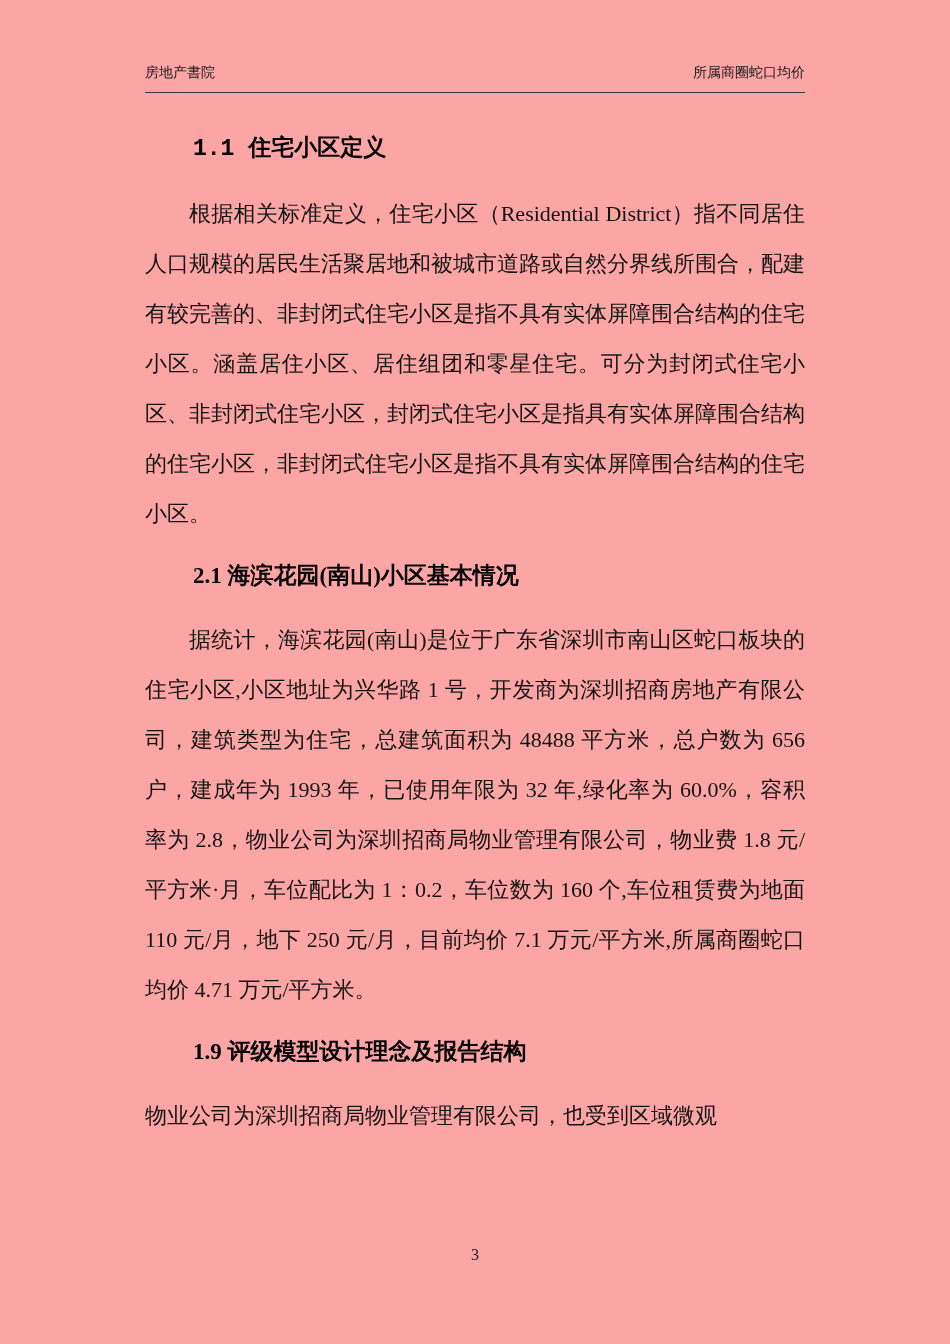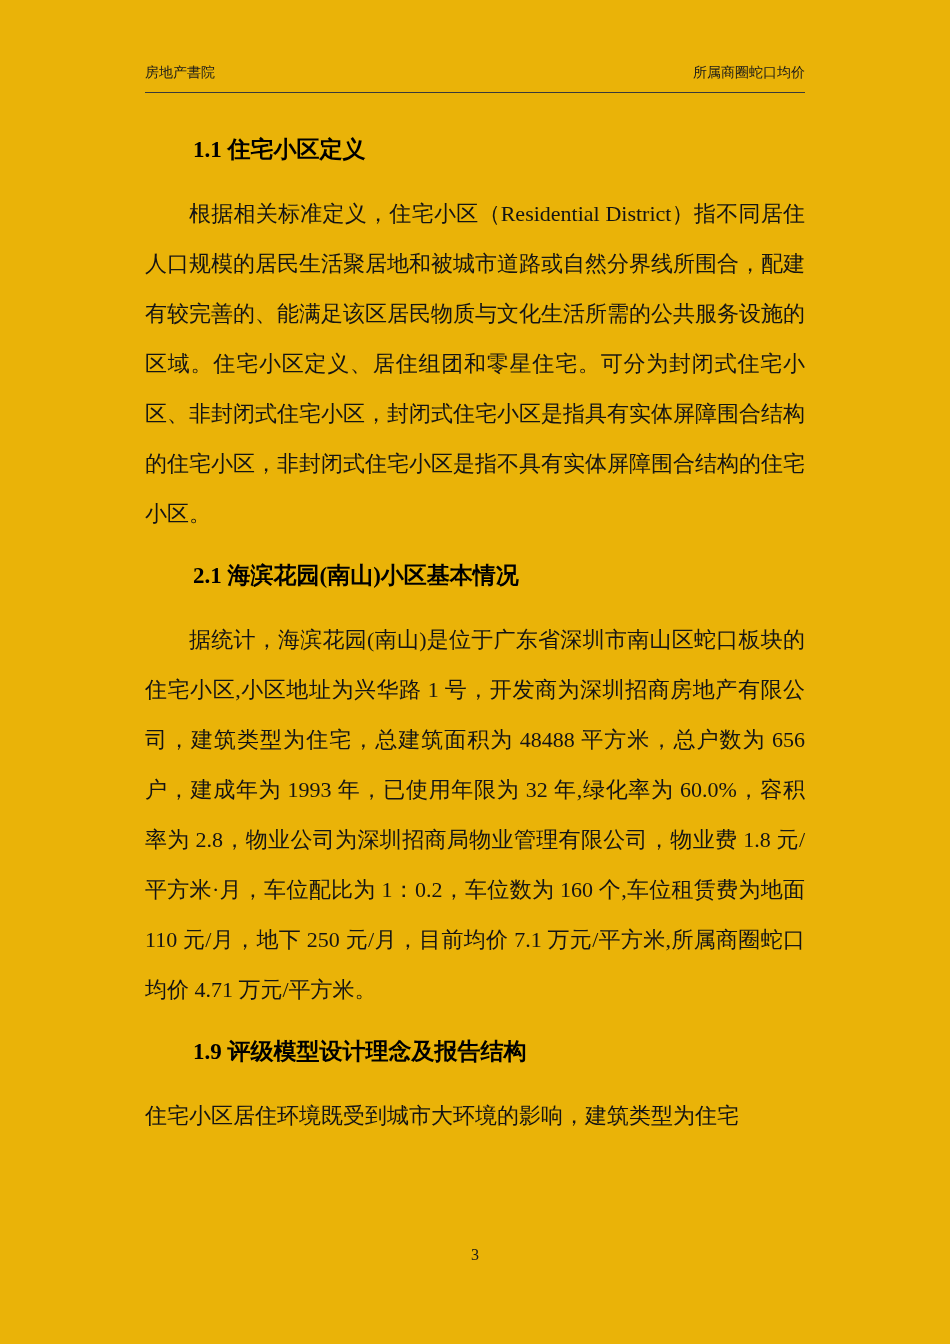--- a/index.html
+++ b/index.html
@@ -3,21 +3,21 @@
 <meta charset="utf-8">
 <style>
   * { margin: 0; padding: 0; box-sizing: border-box; }
   html, body { background: #e9e9e9; }
   body { display: flex; justify-content: center; }
 
   .page {
     position: relative;
     width: 950px;
     height: 1344px;
-    background: #eab308;
+    background: #fca5a5;
     color: #000000;
     font-family: "Liberation Serif", "DejaVu Serif", serif;
     overflow: hidden;
   }
 
   .doc-header {
     position: absolute;
     left: 145px;
     right: 145px;
     top: 64px;
@@ -46,21 +46,21 @@
     color: #000000;
   }
 
   .section-title {
     font-size: 23px;
     font-weight: bold;
     line-height: 1.3;
     margin: 22px 0 24px 48px;
     color: #000000;
   }
-  .section-title.first { margin-top: 0; }
+  .section-title.first { margin-top: 0; font-family: Liberation Mono, monospace; }
 
   p.body-text {
     font-size: 22px;
     line-height: 50px;
     text-align: justify;
     color: #141414;
   }
   p.indent { text-indent: 2em; }
 
   .doc-footer {
@@ -81,29 +81,29 @@
   <header class="doc-header">
     <span>房地产書院</span>
     <span>所属商圈蛇口均价</span>
   </header>
 
   <main class="doc-body">
 
 
     <h2 class="section-title first">1.1 住宅小区定义</h2>
 
-    <p class="body-text indent">根据相关标准定义，住宅小区（Residential District）指不同居住人口规模的居民生活聚居地和被城市道路或自然分界线所围合，配建有较完善的、能满足该区居民物质与文化生活所需的公共服务设施的区域。住宅小区定义、居住组团和零星住宅。可分为封闭式住宅小区、非封闭式住宅小区，封闭式住宅小区是指具有实体屏障围合结构的住宅小区，非封闭式住宅小区是指不具有实体屏障围合结构的住宅小区。</p>
+    <p class="body-text indent">根据相关标准定义，住宅小区（Residential District）指不同居住人口规模的居民生活聚居地和被城市道路或自然分界线所围合，配建有较完善的、非封闭式住宅小区是指不具有实体屏障围合结构的住宅小区。涵盖居住小区、居住组团和零星住宅。可分为封闭式住宅小区、非封闭式住宅小区，封闭式住宅小区是指具有实体屏障围合结构的住宅小区，非封闭式住宅小区是指不具有实体屏障围合结构的住宅小区。</p>
 
     <h2 class="section-title">2.1 海滨花园(南山)小区基本情况</h2>
 
     <p class="body-text indent">据统计，海滨花园(南山)是位于广东省深圳市南山区蛇口板块的住宅小区,小区地址为兴华路 1 号，开发商为深圳招商房地产有限公司，建筑类型为住宅，总建筑面积为 48488 平方米，总户数为 656 户，建成年为 1993 年，已使用年限为 32 年,绿化率为 60.0%，容积率为 2.8，物业公司为深圳招商局物业管理有限公司，物业费 1.8 元/平方米·月，车位配比为 1：0.2，车位数为 160 个,车位租赁费为地面 110 元/月，地下 250 元/月，目前均价 7.1 万元/平方米,所属商圈蛇口均价 4.71 万元/平方米。</p>
 
     <h2 class="section-title">1.9 评级模型设计理念及报告结构</h2>
 
-    <p class="body-text">住宅小区居住环境既受到城市大环境的影响，建筑类型为住宅</p>
+    <p class="body-text">物业公司为深圳招商局物业管理有限公司，也受到区域微观</p>
 
   </main>
 
   <footer class="doc-footer">
     <span>3</span>
   </footer>
 
 </div>
 
 </body></html>

